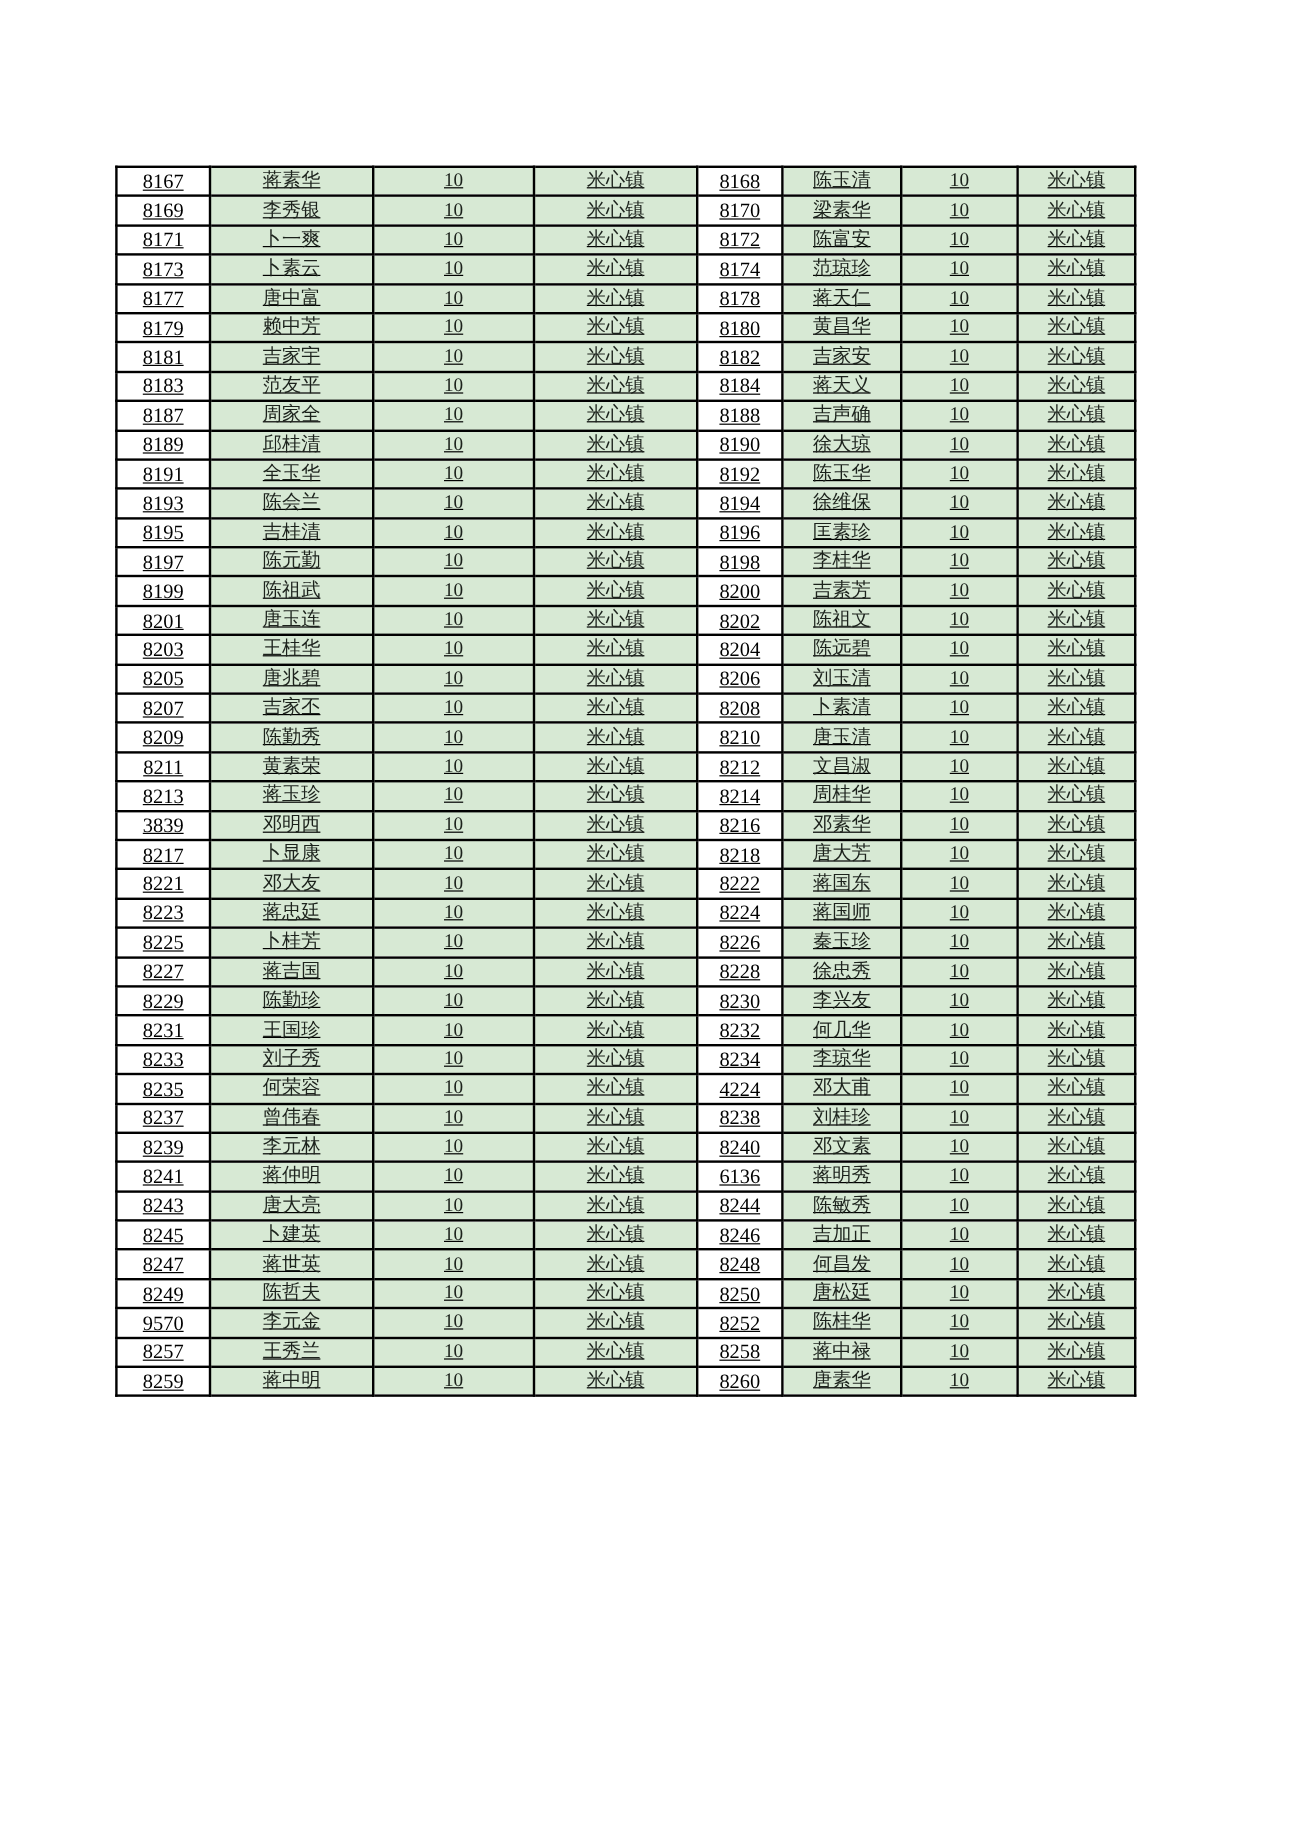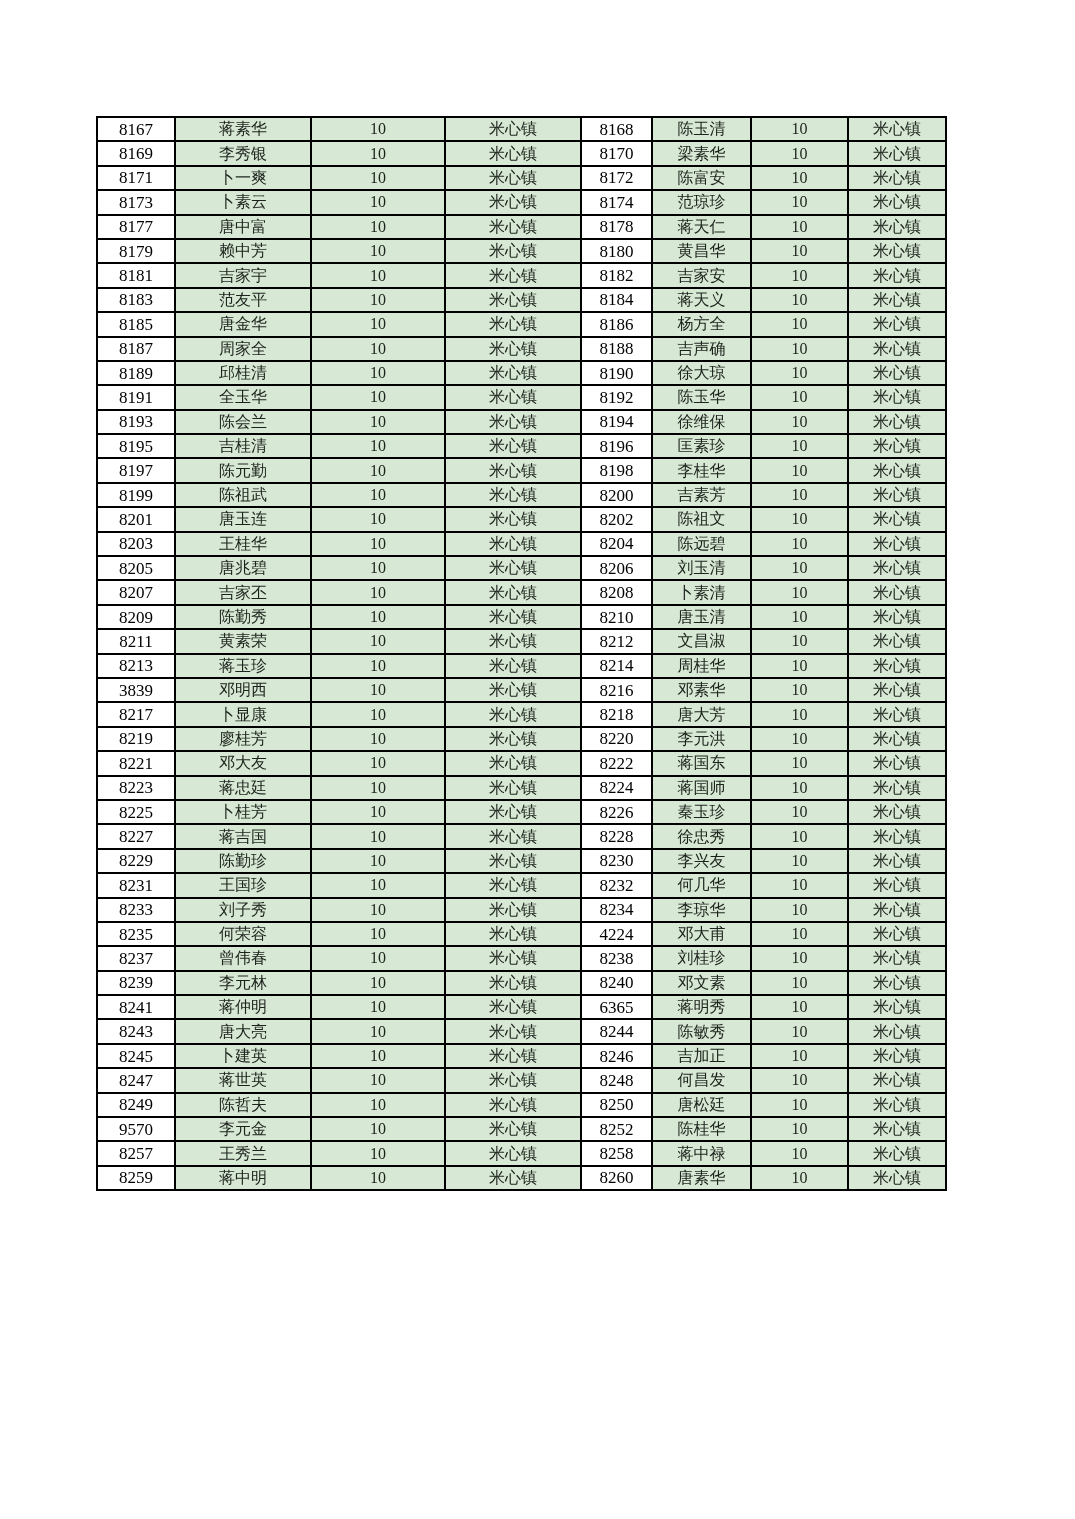--- a/index.html
+++ b/index.html
@@ -10,21 +10,22 @@
   body {
     width: 1075px;
     height: 1519px;
     position: relative;
     font-family: "Liberation Serif", "DejaVu Serif", serif;
     overflow: hidden;
   }
   .sheet {
     position: absolute;
     left: 96px;
-    top: 116px;
+    top: 138px;
+    text-decoration: underline;
   }
   table.roster {
     border-collapse: collapse;
     table-layout: fixed;
     width: 849px;
   }
   table.roster td {
     border: 2px solid #000000;
     text-align: center;
     vertical-align: middle;
@@ -143,30 +144,20 @@
           <td class="serial">8183</td>
           <td class="green">范友平</td>
           <td class="green">10</td>
           <td class="green">米心镇</td>
           <td class="serial">8184</td>
           <td class="green">蒋天义</td>
           <td class="green">10</td>
           <td class="green">米心镇</td>
         </tr>
         <tr>
-          <td class="serial">8185</td>
-          <td class="green">唐金华</td>
-          <td class="green">10</td>
-          <td class="green">米心镇</td>
-          <td class="serial">8186</td>
-          <td class="green">杨方全</td>
-          <td class="green">10</td>
-          <td class="green">米心镇</td>
-        </tr>
-        <tr>
           <td class="serial">8187</td>
           <td class="green">周家全</td>
           <td class="green">10</td>
           <td class="green">米心镇</td>
           <td class="serial">8188</td>
           <td class="green">吉声确</td>
           <td class="green">10</td>
           <td class="green">米心镇</td>
         </tr>
         <tr>
@@ -313,30 +304,20 @@
           <td class="serial">8217</td>
           <td class="green">卜显康</td>
           <td class="green">10</td>
           <td class="green">米心镇</td>
           <td class="serial">8218</td>
           <td class="green">唐大芳</td>
           <td class="green">10</td>
           <td class="green">米心镇</td>
         </tr>
         <tr>
-          <td class="serial">8219</td>
-          <td class="green">廖桂芳</td>
-          <td class="green">10</td>
-          <td class="green">米心镇</td>
-          <td class="serial">8220</td>
-          <td class="green">李元洪</td>
-          <td class="green">10</td>
-          <td class="green">米心镇</td>
-        </tr>
-        <tr>
           <td class="serial">8221</td>
           <td class="green">邓大友</td>
           <td class="green">10</td>
           <td class="green">米心镇</td>
           <td class="serial">8222</td>
           <td class="green">蒋国东</td>
           <td class="green">10</td>
           <td class="green">米心镇</td>
         </tr>
         <tr>
@@ -427,21 +408,21 @@
           <td class="serial">8240</td>
           <td class="green">邓文素</td>
           <td class="green">10</td>
           <td class="green">米心镇</td>
         </tr>
         <tr>
           <td class="serial">8241</td>
           <td class="green">蒋仲明</td>
           <td class="green">10</td>
           <td class="green">米心镇</td>
-          <td class="serial">6365</td>
+          <td class="serial">6136</td>
           <td class="green">蒋明秀</td>
           <td class="green">10</td>
           <td class="green">米心镇</td>
         </tr>
         <tr>
           <td class="serial">8243</td>
           <td class="green">唐大亮</td>
           <td class="green">10</td>
           <td class="green">米心镇</td>
           <td class="serial">8244</td>

